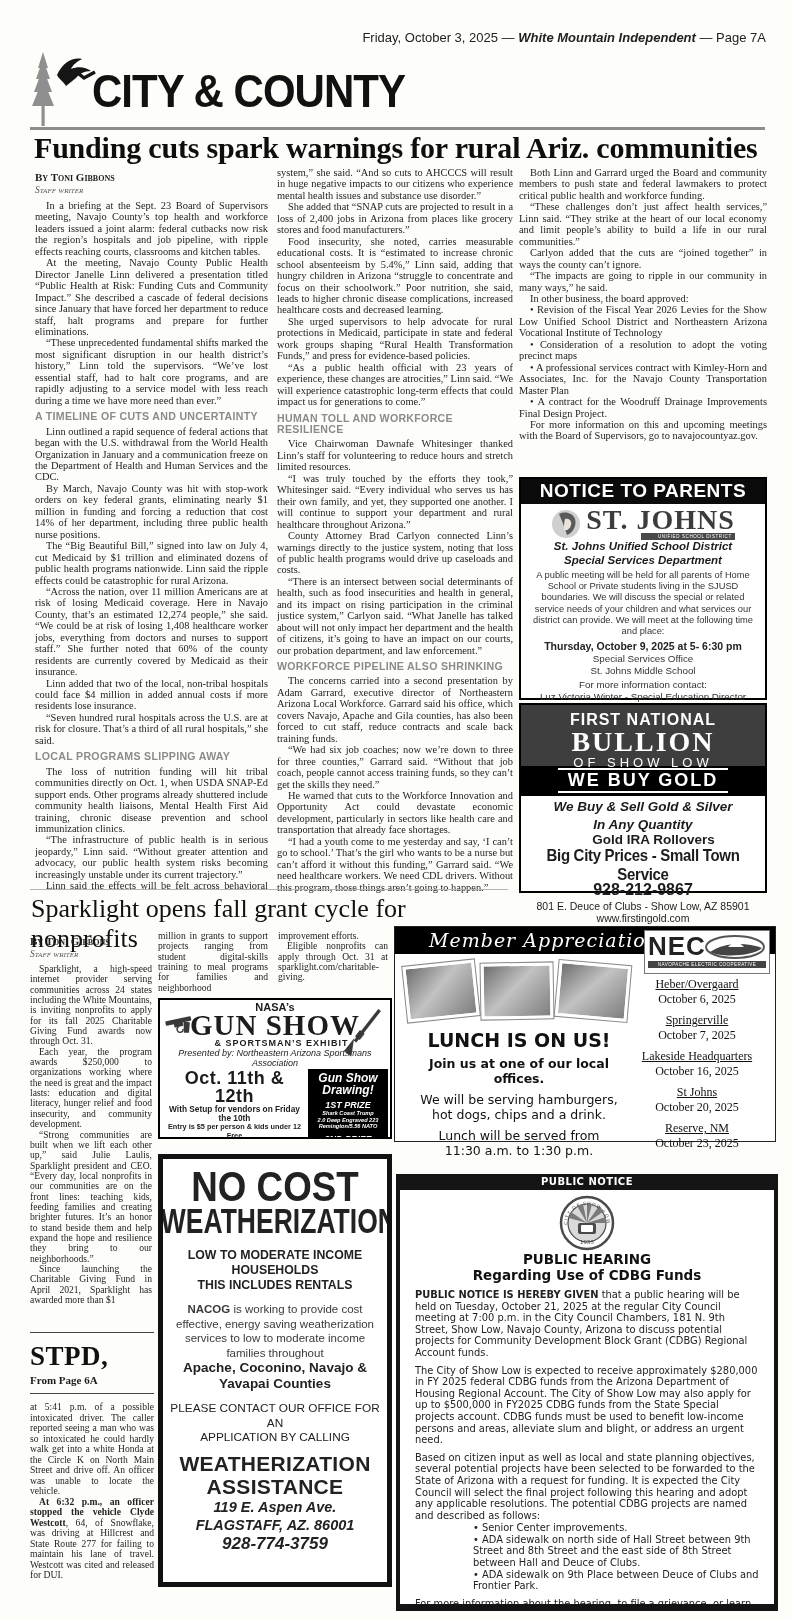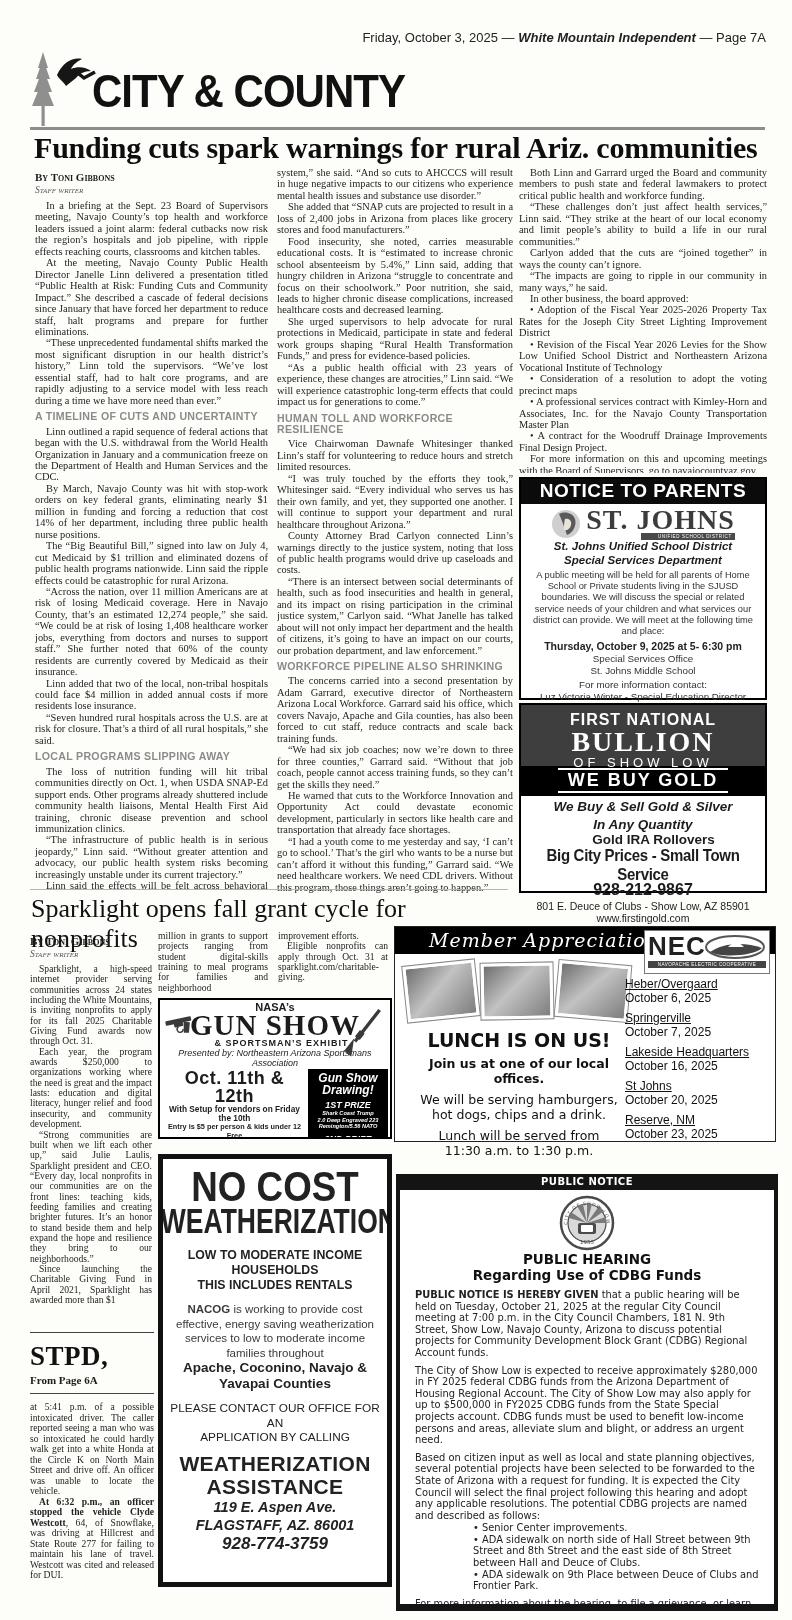--- a/index.html
+++ b/index.html
@@ -101,22 +101,22 @@
   .nec-photos { position:absolute; left:10px; top:36px; width:238px; }
   .nec-photo { display:inline-block; width:72px; height:56px; border:3px solid #fff; outline:1px solid #888;
                background:linear-gradient(135deg,#6e6e6e,#c2c2c2 45%,#7e7e7e); }
   .ph1 { transform:rotate(-6deg); } .ph2 { transform:rotate(-1deg); } .ph3 { transform:rotate(5deg); }
   .nec-lunch { position:absolute; left:8px; top:102px; width:232px; text-align:center;
                font-family:"DejaVu Sans",sans-serif; color:#111; }
   .nec-lt { font-weight:700; font-size:19px; }
   .nec-ls { font-weight:700; font-size:12.5px; margin-top:5px; }
   .nec-l { font-size:12.5px; line-height:15px; }
   .mt6 { margin-top:6px; }
-  .nec-events { position:absolute; right:6px; top:50px; width:144px; 
-                font-family:Liberation Sans, sans-serif; font-size:12px; color:#111; }
+  .nec-events { position:absolute; right:6px; top:50px; width:144px; text-align:center;
+                font-family:Liberation Serif, serif; font-size:12px; color:#111; }
   .nec-ev { margin-bottom:6px; }
   .nec-ev .ev-name { text-decoration:underline; }
 
   
   .stpd { position:absolute; left:30px; top:1332px; width:124px; height:268px; }
   .stpd .rule { height:1px; background:#444; margin:0 0 8px; }
   .stpd h2 { font-size:27px; font-weight:700; letter-spacing:.5px; color:#111; }
   .stpd .frompage { font-weight:700; font-size:11px; margin:2px 0 7px; }
   .stpd p { font-size:9.6px; line-height:10.5px; text-align:justify; color:#232323; }
   .stpd p.ind { text-indent:9px; }
@@ -210,21 +210,20 @@
   <p>He warned that cuts to the Workforce Innovation and Opportunity Act could devastate economic development, particularly in sectors like health care and transportation that already face shortages.</p>
   <p>“I had a youth come to me yesterday and say, ‘I can’t go to school.’ That’s the girl who wants to be a nurse but can’t afford it without this funding,” Garrard said. “We need healthcare workers. We need CDL drivers. Without this program, those things aren’t going to happen.”</p>
 </div>
 
 <div class="np-col" style="left:519px; top:167px; width:248px; height:306px;">
   <p>Both Linn and Garrard urged the Board and community members to push state and federal lawmakers to protect critical public health and workforce funding.</p>
   <p>“These challenges don’t just affect health services,” Linn said. “They strike at the heart of our local economy and limit people’s ability to build a life in our rural communities.”</p>
   <p>Carlyon added that the cuts are “joined together” in ways the county can’t ignore.</p>
   <p>“The impacts are going to ripple in our community in many ways,” he said.</p>
   <p>In other business, the board approved:</p>
-  <p class="bullet">Adoption of the Fiscal Year 2025-2026 Property Tax Rates for the Joseph City Street Lighting Improvement District</p>
   <p class="bullet">Revision of the Fiscal Year 2026 Levies for the Show Low Unified School District and Northeastern Arizona Vocational Institute of Technology</p>
   <p class="bullet">Consideration of a resolution to adopt the voting precinct maps</p>
   <p class="bullet">A professional services contract with Kimley-Horn and Associates, Inc. for the Navajo County Transportation Master Plan</p>
   <p class="bullet">A contract for the Woodruff Drainage Improvements Final Design Project.</p>
   <p>For more information on this and upcoming meetings with the Board of Supervisors, go to navajocountyaz.gov.</p>
 </div>
 
 <div class="ad-notice">
   <div class="n-band">NOTICE TO PARENTS</div>
   <div class="n-logorow">

